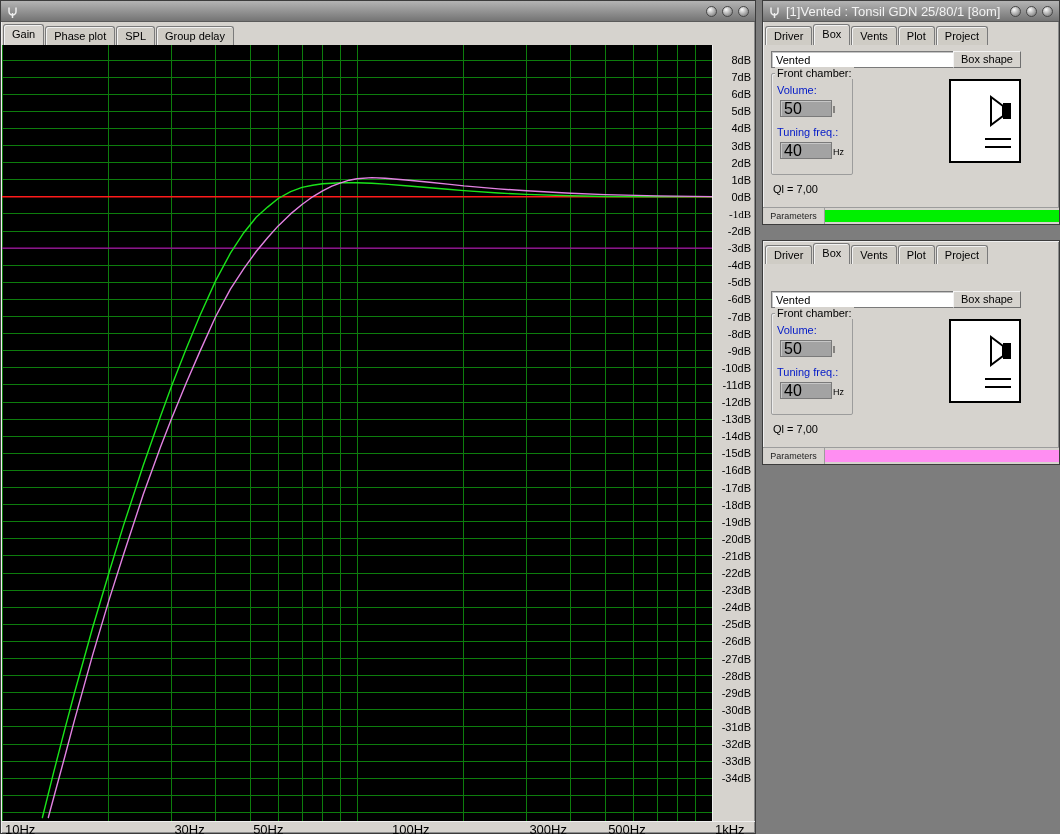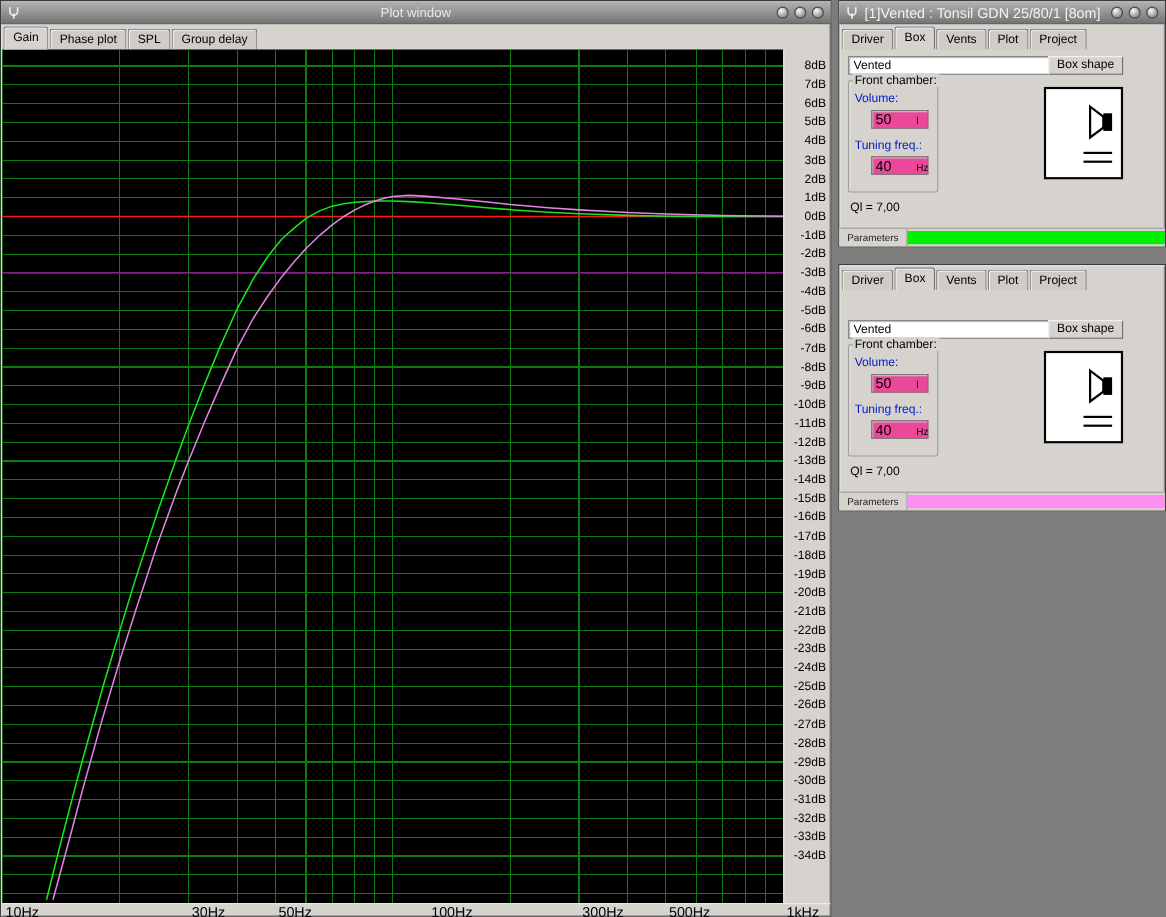--- a/index.html
+++ b/index.html
@@ -92,24 +92,24 @@
     border: 1px solid #9c9c9c; border-radius: 2px;
     box-shadow: inset 1px 1px 0 #ececec;
   }
   .groupbox .legend {
     position: absolute; top: -7px; left: 3px;
     background: #d6d3ce; padding: 0 2px;
     font-size: 11px; color: #000; white-space: nowrap;
   }
   .blue-label { position: absolute; left: 5px; font-size: 11px; color: #0018c8; white-space: nowrap; }
   .num-input {
-    position: absolute; left: 20px; width: 52px; height: 17px;
-    background: #ec4899; border: 1px solid #7a7a7a;
+    position: absolute; left: 8px; width: 52px; height: 17px;
+    background: #a3a3a3; border: 1px solid #7a7a7a;
     box-shadow: inset 1px 1px 0 #c6c6c6;
-    font-size: 13px; font-family: "Liberation Sans", sans-serif;
+    font-size: 16px; font-family: "Liberation Sans", sans-serif;
     padding: 0 3px; color: #000;
   }
   .unit { position: absolute; left: 61px; font-size: 9px; color: #000; }
   .box-preview {
     position: absolute; left: 186px; top: 34px; width: 72px; height: 84px;
     background: #fff; border: 2px solid #000;
   }
   .ql-text { position: absolute; left: 10px; top: 138px; font-size: 11px; color: #000; }
   .dw-bottom {
     position: absolute; left: 0; right: 0; bottom: 0; height: 17px;
@@ -129,21 +129,20 @@
 <body>
 
 <div class="window" id="plot-window">
   <div class="titlebar">
     <span class="app-icon">
       <svg width="13" height="13" viewBox="0 0 13 13">
           <path d="M3 1.5 V5.5 a3.5 3.5 0 0 0 7 0 V1.5" fill="none" stroke="#eee" stroke-width="1.5"></path>
           <line x1="6.5" y1="7" x2="6.5" y2="12" stroke="#eee" stroke-width="1.5"></line>
         </svg>
     </span>
-    <span class="title-center">Plot window</span>
     <span class="winbtns">
       <span class="winbtn"></span>
       <span class="winbtn"></span>
       <span class="winbtn"></span>
     </span>
   </div>
   <div class="tabrow">
     <div class="tab active">Gain</div>
     <div class="tab">Phase plot</div>
     <div class="tab">SPL</div>
@@ -224,21 +223,21 @@
   <div class="y-axis" id="y-axis">
       <div class="ylabel" style="top: 8px;">8dB</div>
       <div class="ylabel" style="top: 25.1px;">7dB</div>
       <div class="ylabel" style="top: 42.2px;">6dB</div>
       <div class="ylabel" style="top: 59.3px;">5dB</div>
       <div class="ylabel" style="top: 76.4px;">4dB</div>
       <div class="ylabel" style="top: 93.5px;">3dB</div>
       <div class="ylabel" style="top: 110.6px;">2dB</div>
       <div class="ylabel" style="top: 127.7px;">1dB</div>
       <div class="ylabel" style="top: 144.8px;">0dB</div>
-      <div class="ylabel" style="top: 161.9px;">-1dB</div>
+      <div class="ylabel" style="top: 161.9px; font-family: Liberation Serif, serif;">-1dB</div>
       <div class="ylabel" style="top: 179px;">-2dB</div>
       <div class="ylabel" style="top: 196.1px;">-3dB</div>
       <div class="ylabel" style="top: 213.2px;">-4dB</div>
       <div class="ylabel" style="top: 230.3px;">-5dB</div>
       <div class="ylabel" style="top: 247.4px;">-6dB</div>
       <div class="ylabel" style="top: 264.5px;">-7dB</div>
       <div class="ylabel" style="top: 281.6px;">-8dB</div>
       <div class="ylabel" style="top: 298.7px;">-9dB</div>
       <div class="ylabel" style="top: 315.8px;">-10dB</div>
       <div class="ylabel" style="top: 332.9px;">-11dB</div>

